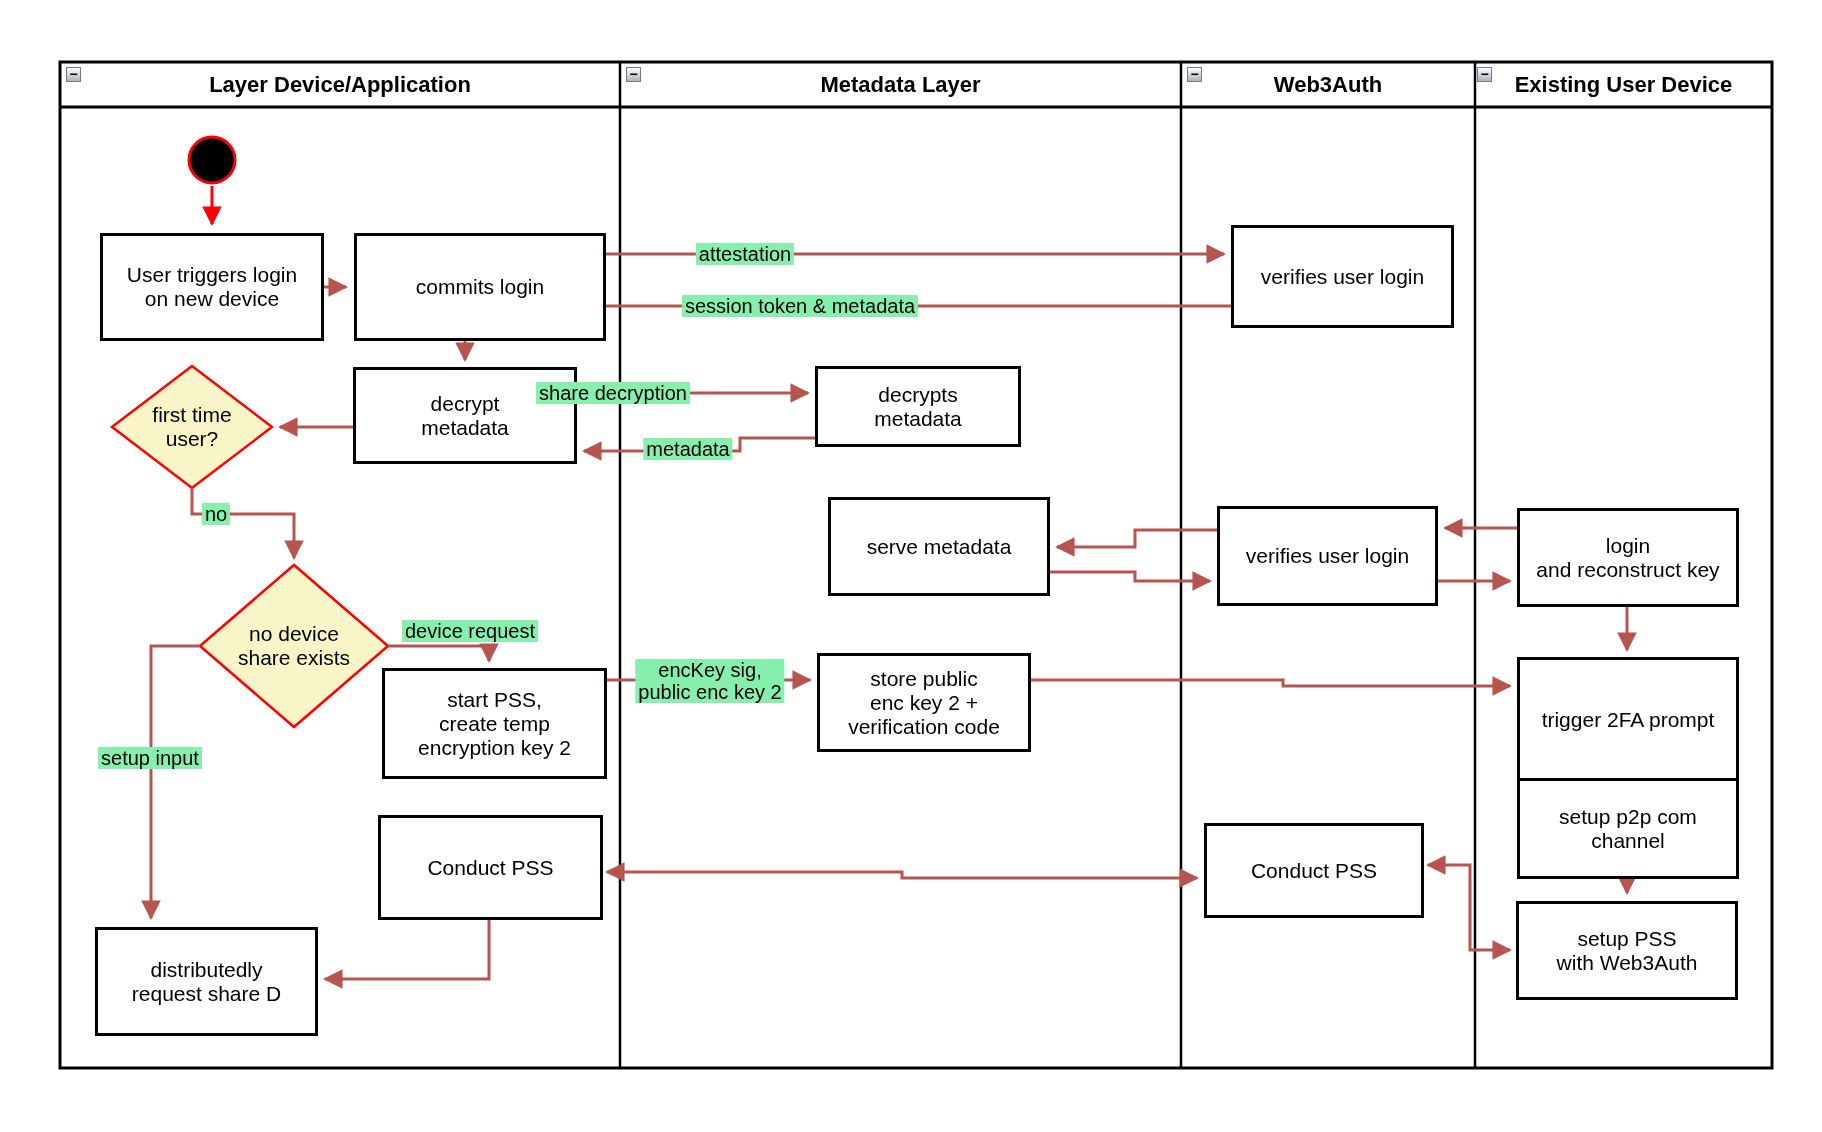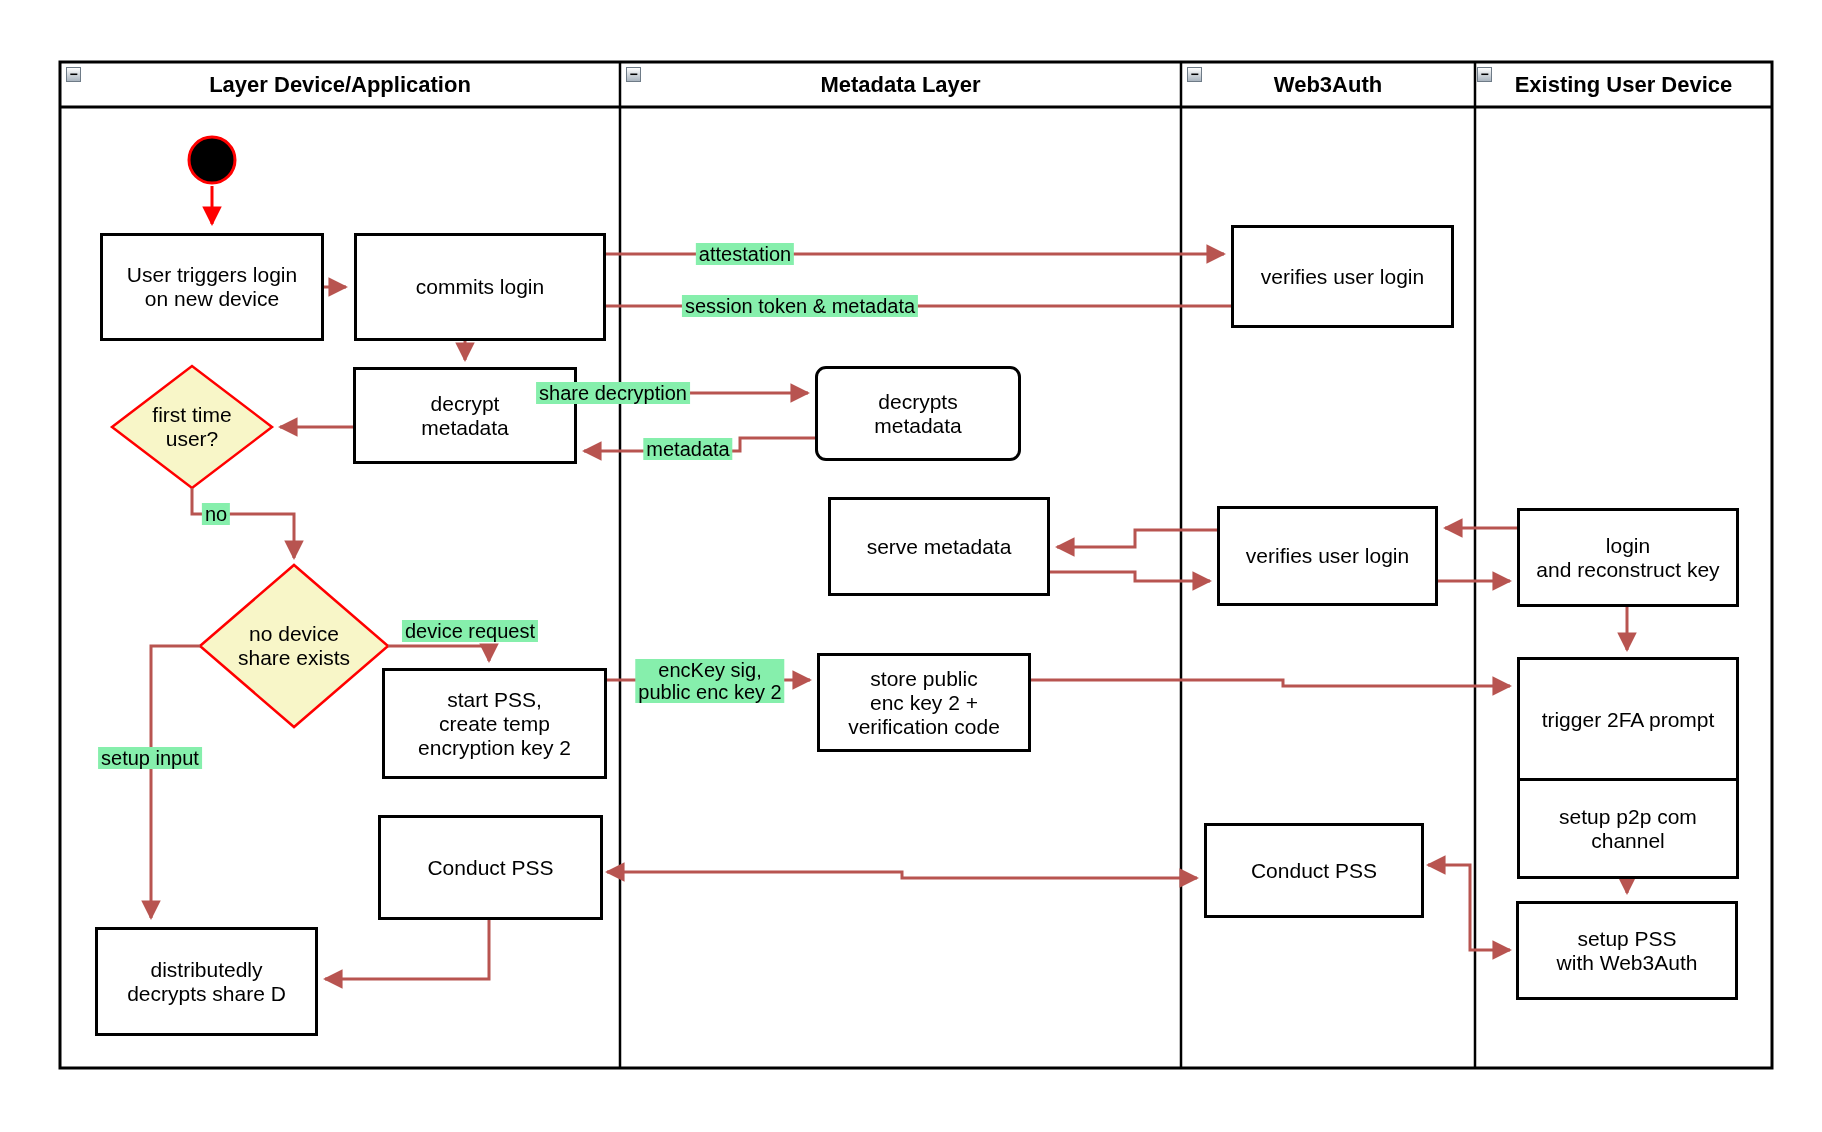--- a/index.html
+++ b/index.html
@@ -97,41 +97,41 @@
   <div class="collapse" style="left:626px;top:67px;">−</div>
   <div class="collapse" style="left:1187px;top:67px;">−</div>
   <div class="collapse" style="left:1477px;top:67px;">−</div>
 
   <div class="node" style="left:100px;top:233px;width:224px;height:108px;">User triggers login
 on new device</div>
   <div class="node" style="left:354px;top:233px;width:252px;height:108px;">commits login</div>
   <div class="node" style="left:1231px;top:225px;width:223px;height:103px;">verifies user login</div>
   <div class="node" style="left:353px;top:367px;width:224px;height:97px;">decrypt
 metadata</div>
-  <div class="node" style="left:815px;top:366px;width:206px;height:95px;border-radius:11px;">decrypts
+  <div class="node" style="left:815px;top:366px;width:206px;height:81px;">decrypts
 metadata</div>
   <div class="node" style="left:828px;top:497px;width:222px;height:99px;">serve metadata</div>
   <div class="node" style="left:1217px;top:506px;width:221px;height:100px;">verifies user login</div>
   <div class="node" style="left:1517px;top:508px;width:222px;height:99px;">login
 and reconstruct key</div>
   <div class="node" style="left:382px;top:668px;width:225px;height:111px;">start PSS,
 create temp
 encryption key 2</div>
   <div class="node" style="left:817px;top:653px;width:214px;height:99px;">store public
 enc key 2 +
 verification code</div>
   <div class="node" style="left:1517px;top:657px;width:222px;height:125px;">trigger 2FA prompt</div>
   <div class="node" style="left:1517px;top:778px;width:222px;height:101px;">setup p2p com
 channel</div>
   <div class="node" style="left:1516px;top:901px;width:222px;height:99px;">setup PSS
 with Web3Auth</div>
   <div class="node" style="left:378px;top:815px;width:225px;height:105px;">Conduct PSS</div>
   <div class="node" style="left:1204px;top:823px;width:220px;height:95px;">Conduct PSS</div>
   <div class="node" style="left:95px;top:927px;width:223px;height:109px;">distributedly
-decrypts share D</div>
+request share D</div>
 
   <div class="dtext" style="left:192px;top:427px;">first time
 user?</div>
   <div class="dtext" style="left:294px;top:646px;">no device
 share exists</div>
 
   <div class="elabel" style="left:745px;top:254px;">attestation</div>
   <div class="elabel" style="left:800px;top:306px;">session token &amp; metadata</div>
   <div class="elabel" style="left:613px;top:393px;">share decryption</div>
   <div class="elabel" style="left:688px;top:449px;">metadata</div>

